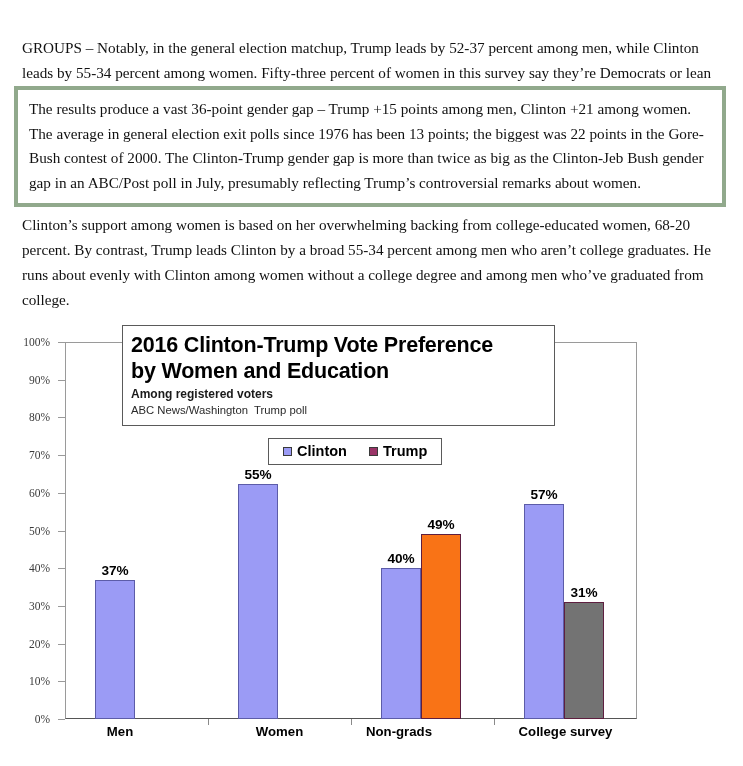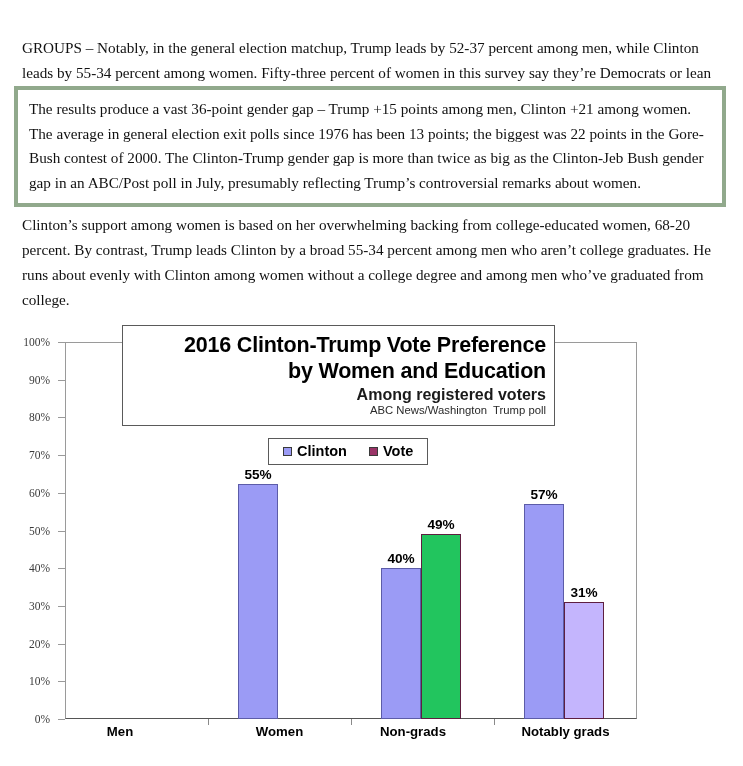--- a/index.html
+++ b/index.html
@@ -84,32 +84,32 @@
   }
 
   
   #title-box {
     position: absolute;
     left: 122px; top: 7px;
     width: 433px;
     background: #ffffff;
     border: 1.2px solid #5a5a5a;
     padding: 6px 8px 7px 8px;
-    text-align: right;
+    text-align: left;
     z-index: 6;
   }
   #title-box .t1 {
     font-size: 21.5px;
     font-weight: bold;
     line-height: 26px;
     letter-spacing: -0.2px;
     color: #000000;
   }
   #title-box .t2 {
-    font-size: 16px;
+    font-size: 12px;
     font-weight: bold;
     line-height: 17px;
     margin-top: 2px;
     color: #1a1a1a;
   }
   #title-box .t3 {
     font-size: 11.3px;
     line-height: 15px;
     color: #2a2a2a;
     white-space: pre;
@@ -224,67 +224,70 @@
         <div class="ytick-mark" style="top: 212.5px;"></div>
         <div class="ytick-mark" style="top: 174.8px;"></div>
         <div class="ytick-mark" style="top: 137.1px;"></div>
         <div class="ytick-mark" style="top: 99.4px;"></div>
         <div class="ytick-mark" style="top: 61.7px;"></div>
         <div class="ytick-mark" style="top: 24px;"></div>
       </div>
 
     <div class="bars-layer" id="bars-layer">
         <div class="group" style="left: 0px; width: 143px;">
+          <div class="bar clinton" style="height: 139.49px; background: rgb(155, 155, 245);">
+            <span class="bar-label">37%</span>
+          </div>
         </div>
         <div class="group" style="left: 143px; width: 143px;">
           <div class="bar clinton" style="height: 235px; background: rgb(155, 155, 245);">
             <span class="bar-label">55%</span>
           </div>
         </div>
         <div class="group" style="left: 286px; width: 143px;">
           <div class="bar clinton" style="height: 150.8px; background: rgb(155, 155, 245);">
             <span class="bar-label">40%</span>
           </div>
-          <div class="bar trump" style="height: 184.73px; background: #22c55e;">
+          <div class="bar trump" style="height: 184.73px; background: #f97316;">
             <span class="bar-label">49%</span>
           </div>
         </div>
         <div class="group" style="left: 429px; width: 143px;">
           <div class="bar clinton" style="height: 214.89px; background: rgb(155, 155, 245);">
             <span class="bar-label">57%</span>
           </div>
-          <div class="bar trump" style="height: 116.87px; background: #c4b5fd;">
+          <div class="bar trump" style="height: 116.87px; background: #737373;">
             <span class="bar-label">31%</span>
           </div>
         </div>
       </div>
 
     <div id="x-axis">
         <div class="xlabel" style="left: 120px;">Men</div>
         <div class="xlabel" style="left: 279.5px;">Women</div>
         <div class="xtick" style="left: 208px;"></div>
-        <div class="xlabel" style="left: 413px;">Non-grads</div>
+        <div class="xlabel" style="left: 399px;">Non-grads</div>
         <div class="xtick" style="left: 351px;"></div>
-        <div class="xlabel" style="left: 565.5px;">Notably grads</div>
+        <div class="xlabel" style="left: 565.5px;">College survey</div>
         <div class="xtick" style="left: 494px;"></div>
       </div>
 
     <div id="title-box">
       <div class="t1">2016 Clinton-Trump Vote Preference</div>
       <div class="t1">by Women and Education</div>
       <div class="t2">Among registered voters</div>
       <div class="t3">ABC News/Washington  Trump poll</div>
     </div>
 
     <div id="legend">
         <div class="legend-item">
           <span class="legend-swatch" style="background: rgb(155, 155, 245);"></span>
           <span class="legend-label">Clinton</span>
         </div>
         <div class="legend-item">
           <span class="legend-swatch" style="background: rgb(153, 51, 102);"></span>
-          <span class="legend-label">Vote</span>
+          <span class="legend-label">Trump</span>
         </div>
       </div>
 
   </div>
 
 </div>
 
 </body></html>

